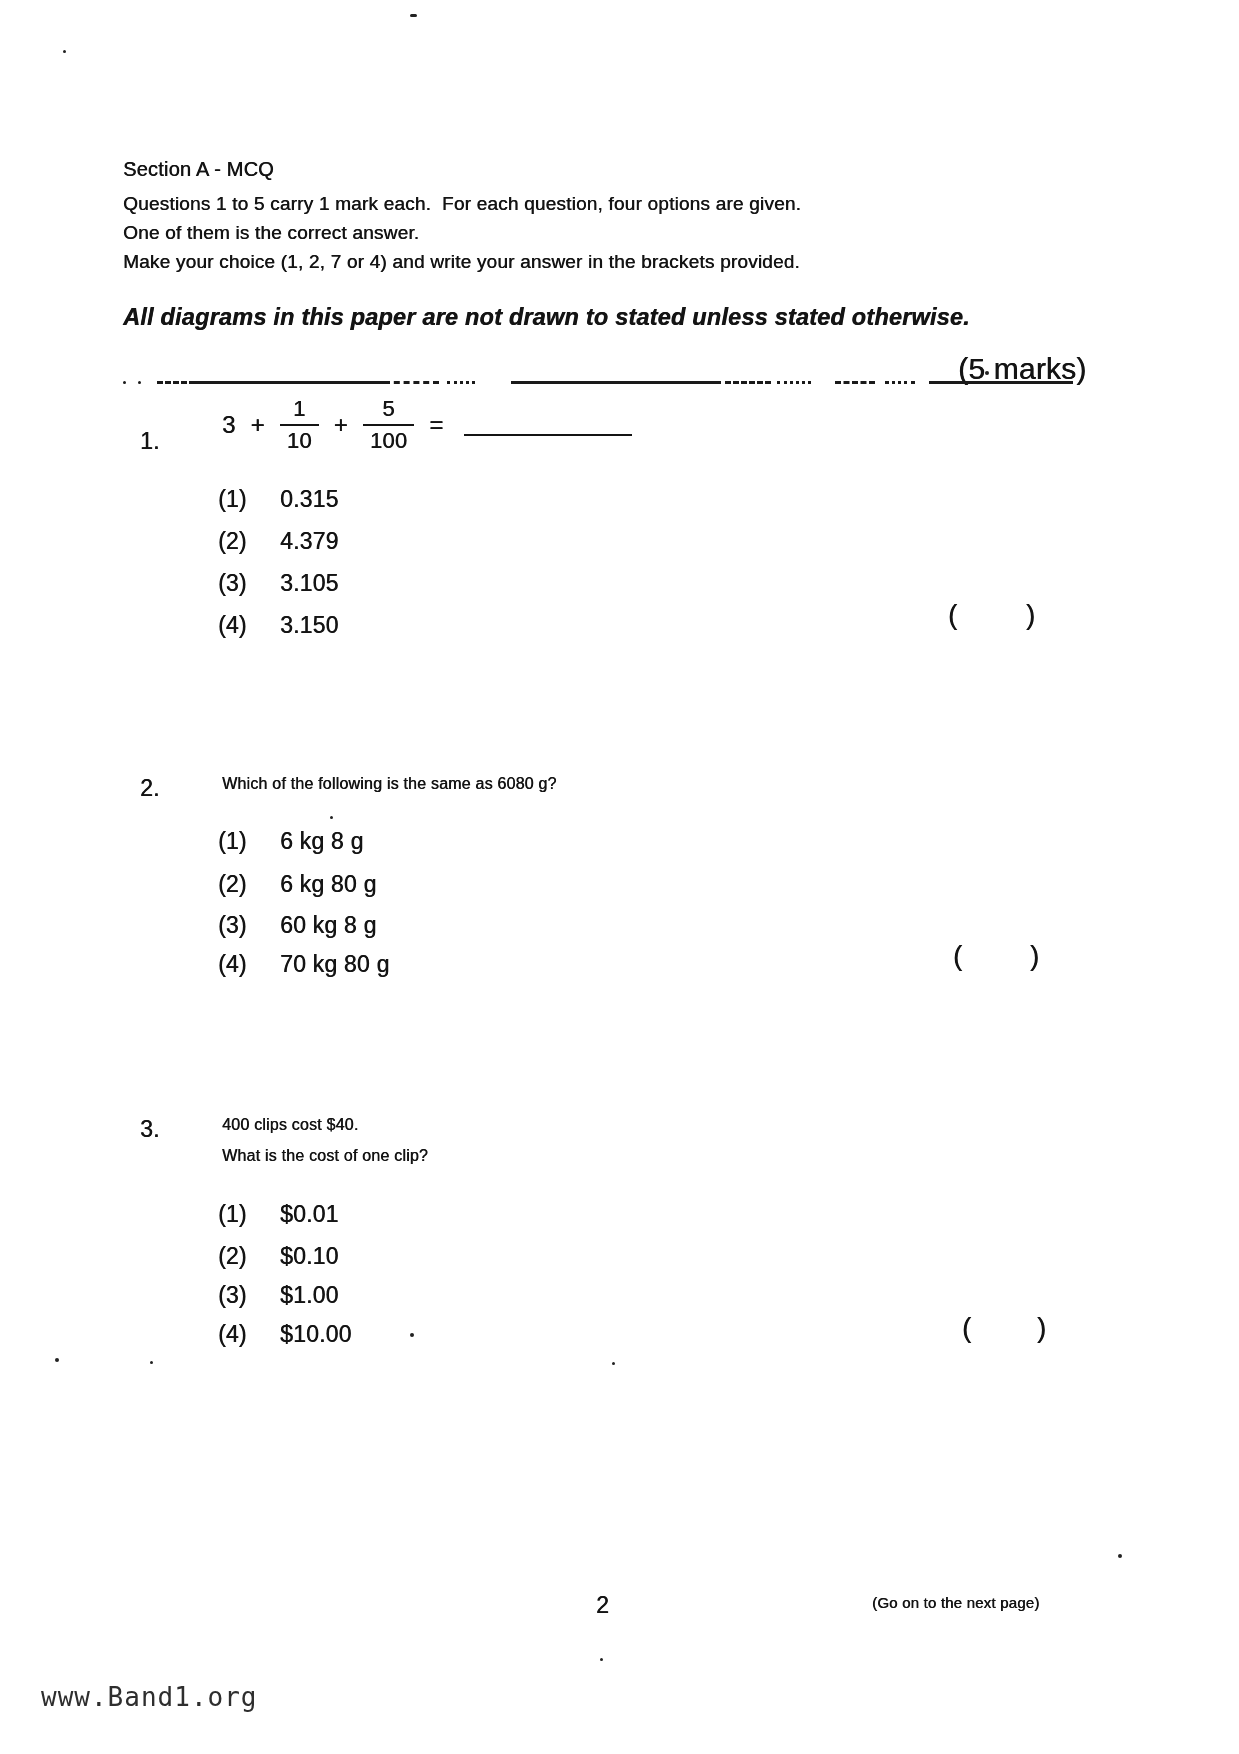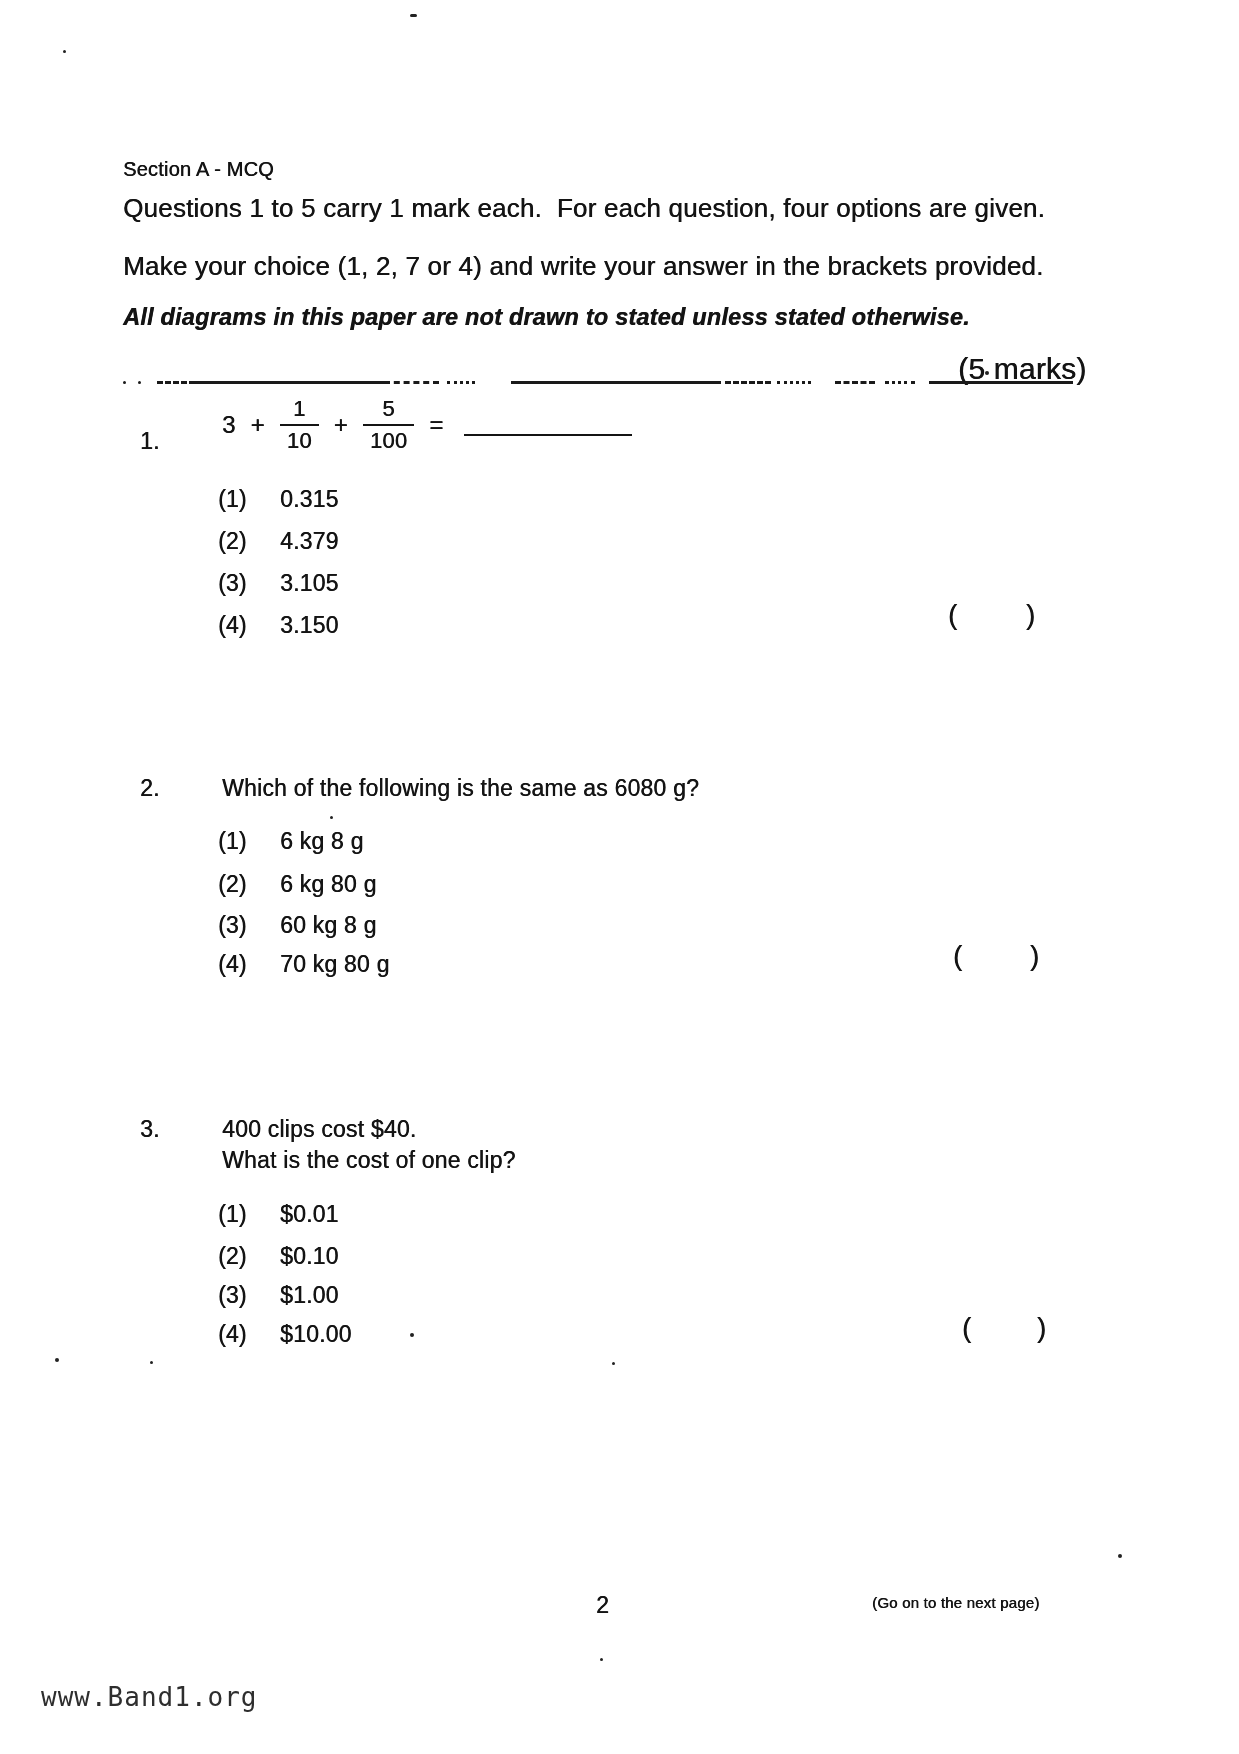--- a/index.html
+++ b/index.html
@@ -3,26 +3,26 @@
 <meta charset="utf-8">
 <style>
   html,body { margin:0; padding:0; background:#ffffff; }
   #page {
     position:relative; width:1239px; height:1754px; background:#ffffff;
     font-family:"Liberation Sans", sans-serif; color:#141414; overflow:hidden;
   }
   .t { text-shadow: 0.45px 0.25px 0 currentColor; letter-spacing:0.2px; }
   .abs { position:absolute; }
   .head { font-weight:normal; font-size:20px; }
-  .body-text { font-size:26px; }
+  .body-text { font-size:19px; }
   .keepws { white-space:pre-wrap; }
   .note { font-weight:bold; font-style:italic; font-size:23.5px; }
   .marks { font-size:30px; }
   .qnum { font-size:23px; }
-  .stem { font-size:23px; }
+  .stem { font-size:16px; }
   
   .rule { position:absolute; left:123px; top:381px; width:950px; display:flex; align-items:center; }
   .rule .seg { height:0; border-top:3px solid #1a1a1a; display:inline-block; }
   .rule .seg.dash { border-top-style:dashed; }
   .rule .seg.dots { border-top-style:dotted; }
   .rule .dot { width:3px; height:3px; background:#1a1a1a; border-radius:50%; display:inline-block; }
   .rule .grow { flex-grow:1; }
   
   .eq { position:absolute; left:222px; top:398px; display:flex; align-items:center; gap:15px; font-size:24px; }
   .frac { display:inline-flex; flex-direction:column; align-items:center; line-height:1; font-size:22px; }
@@ -50,20 +50,21 @@
   <div class="noise" style="left:330px; top:816px; width:3px; height:3px;"></div>
   <div class="noise" style="left:410px; top:1333px; width:4px; height:4px;"></div>
   <div class="noise" style="left:55px; top:1358px; width:4px; height:4px;"></div>
   <div class="noise" style="left:150px; top:1361px; width:3px; height:3px;"></div>
   <div class="noise" style="left:612px; top:1362px; width:3px; height:3px;"></div>
   <div class="noise" style="left:1118px; top:1554px; width:4px; height:4px;"></div>
   <div class="noise" style="left:600px; top:1658px; width:3px; height:3px;"></div>
 
   <div class="abs t head" style="left:123px; top:158px;">Section A - MCQ</div>
   <div class="abs t body-text keepws" style="left:123px; top:193px;">Questions 1 to 5 carry 1 mark each.  For each question, four options are given.</div>
+  <div class="abs t body-text" style="left:123px; top:222px;">One of them is the correct answer.</div>
   <div class="abs t body-text" style="left:123px; top:251px;">Make your choice (1, 2, 7 or 4) and write your answer in the brackets provided.</div>
   <div class="abs t note" style="left:123px; top:304px;">All diagrams in this paper are not drawn to stated unless stated otherwise.</div>
   <div class="abs t marks" style="left:958px; top:352px;">(5 marks)</div>
 
   <div class="rule">
     <span class="dot"></span>
       <span style="width:12px;"></span>
     <span class="dot"></span>
       <span style="width:16px;"></span>
     <span class="seg dash" style="width:30px; margin-right:2px;"></span>

